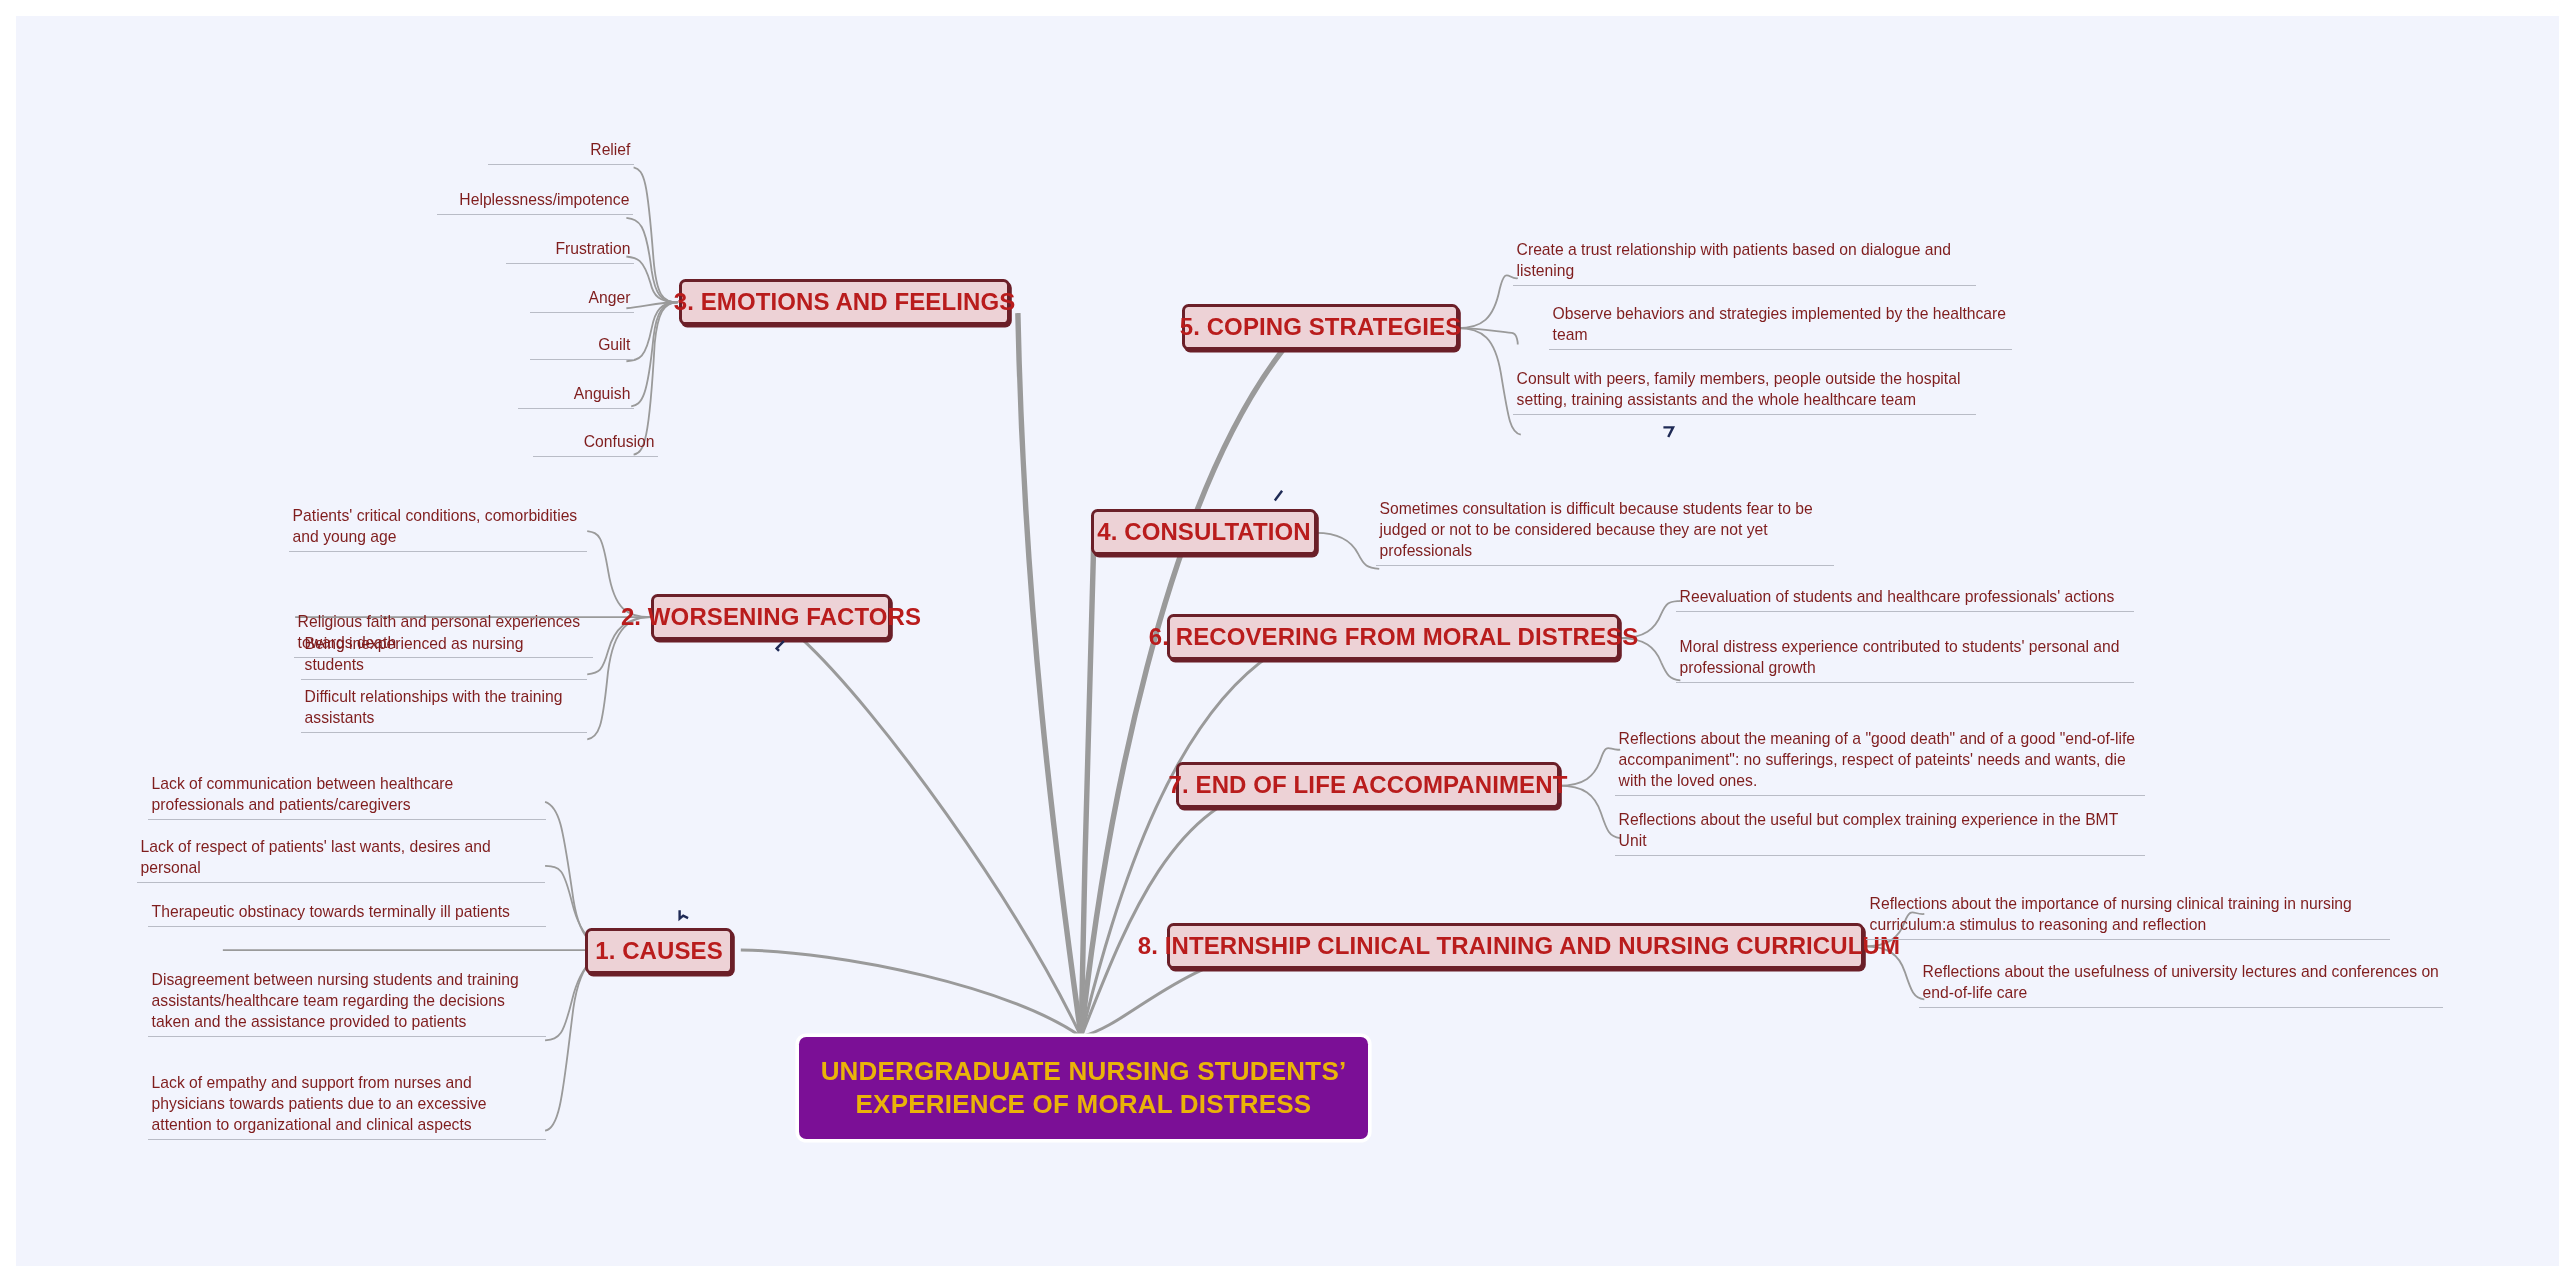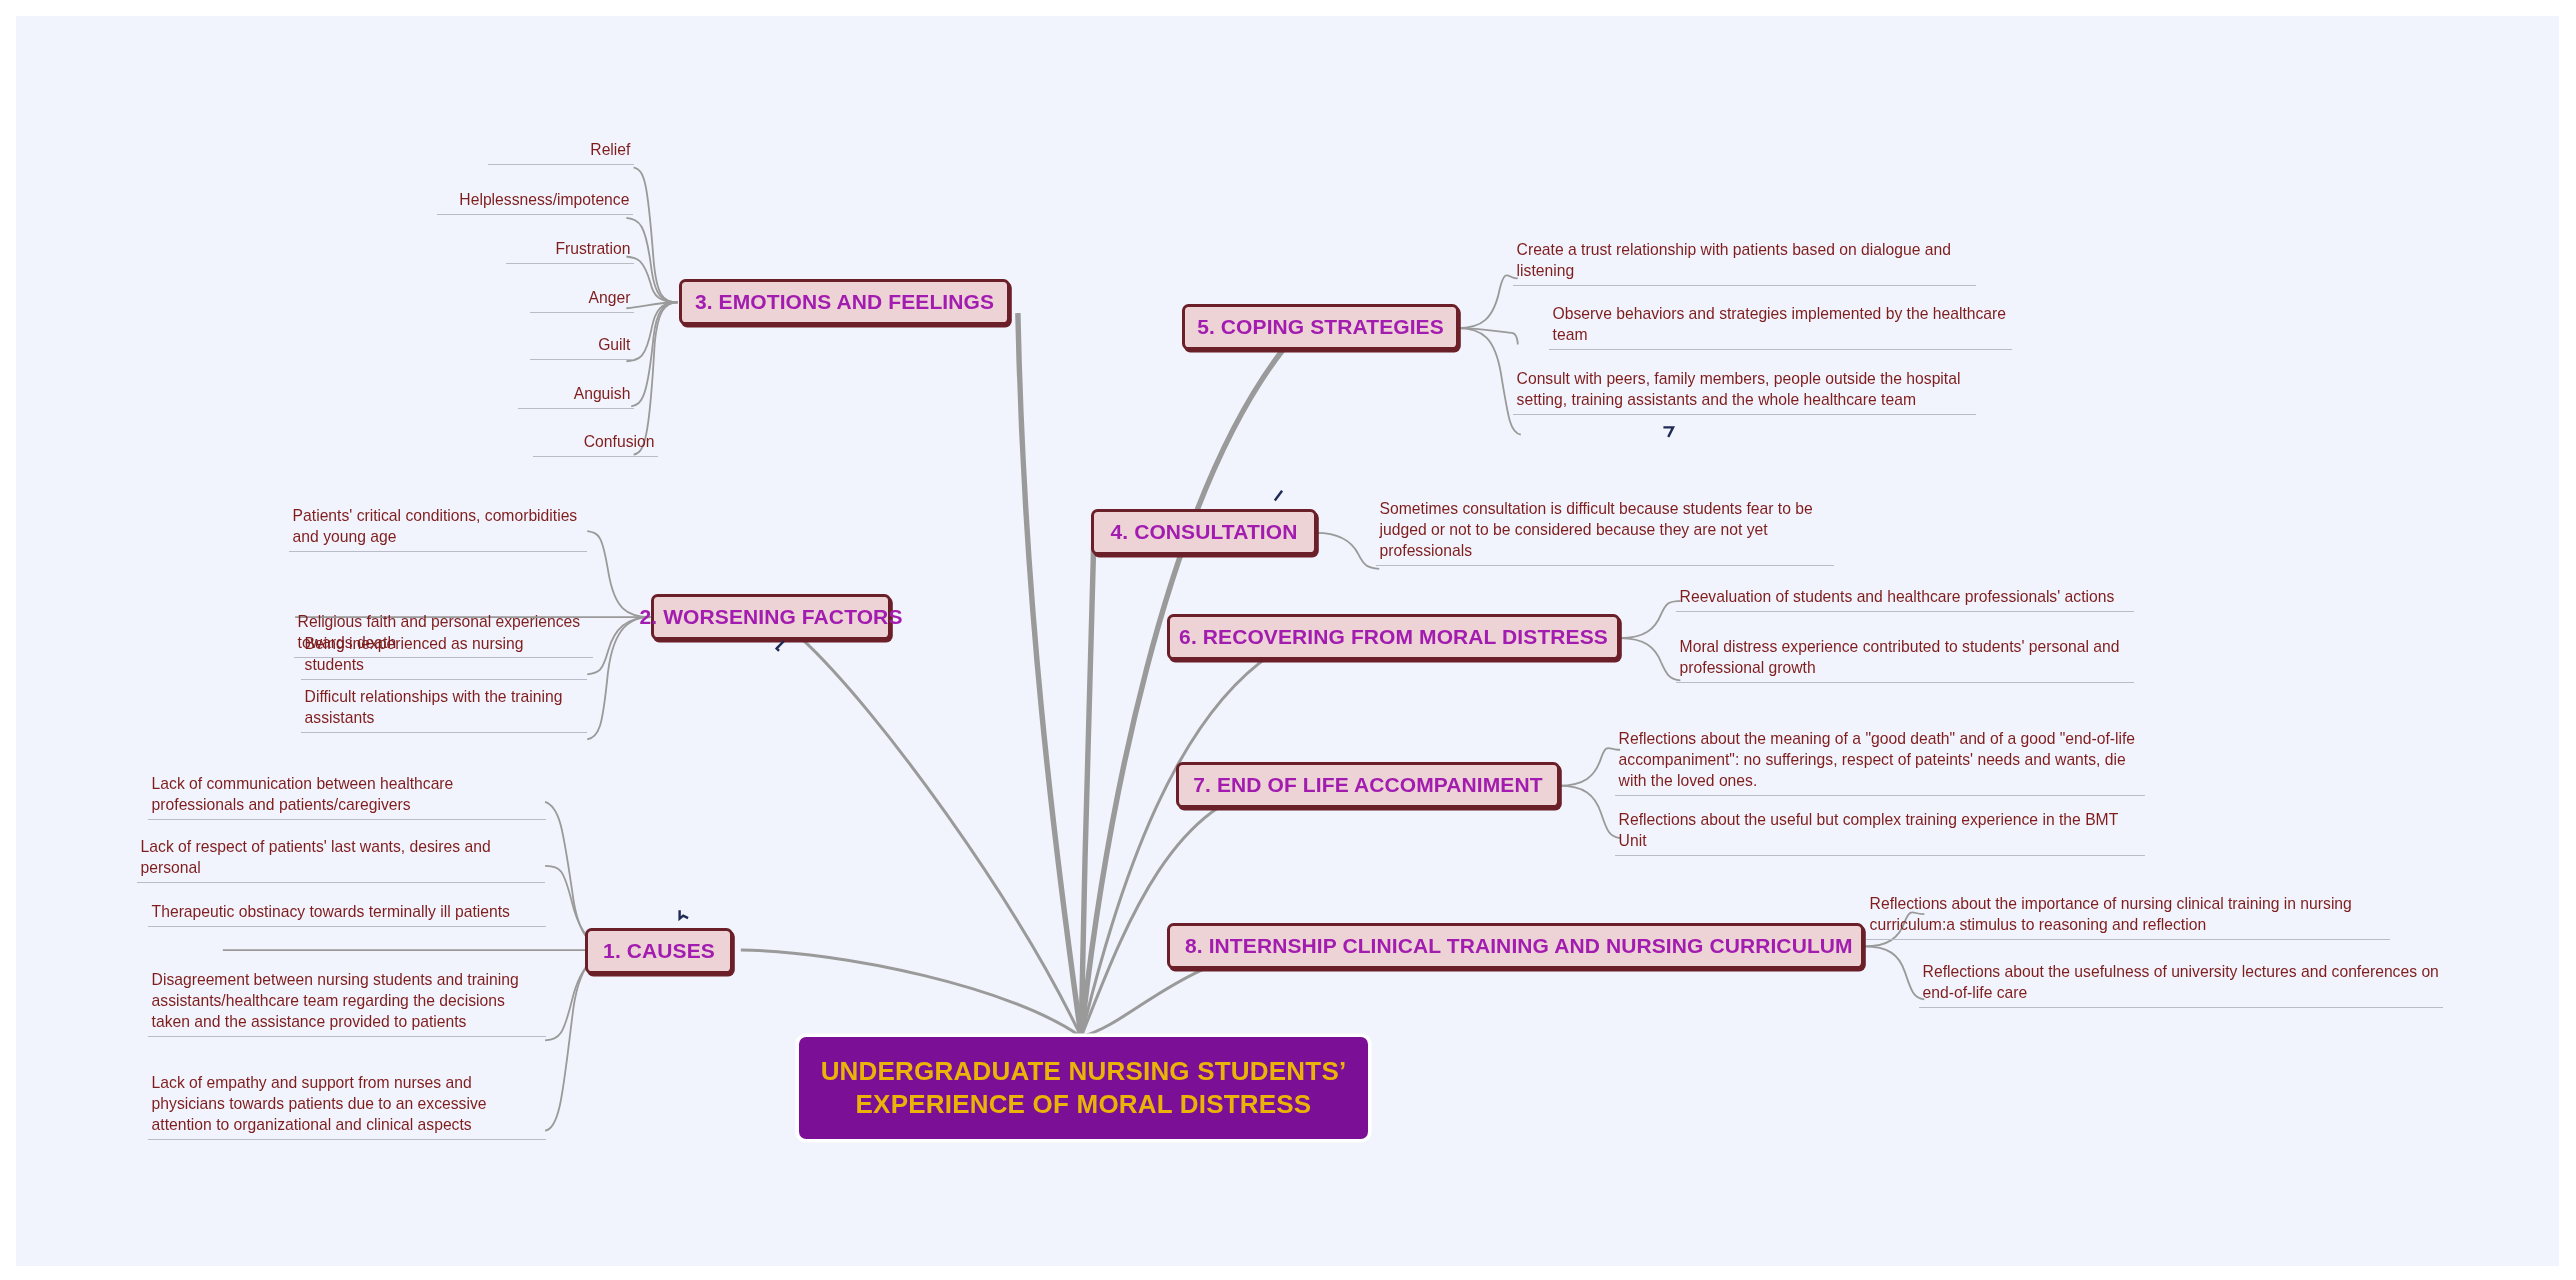--- a/index.html
+++ b/index.html
@@ -30,23 +30,23 @@
   }
 
   
   .branch-node{
     position:absolute;
     background:#edd2d6;
     border:3px solid #6b1f28;
     border-radius:6.6px;
     box-shadow:1.8px 2.4px 0 0 #6b1f28;
     display:flex;align-items:center;justify-content:center;
-    color:#a21caf;
+    color:#b91c1c;
     font-weight:bold;
-    font-size:21px;
+    font-size:24px;
     letter-spacing:0.1px;
     white-space:nowrap;
     padding:4.2px 13.3px;
     box-sizing:border-box;
     height:46px;
   }
 
   
   .leaf{
     position:absolute;

